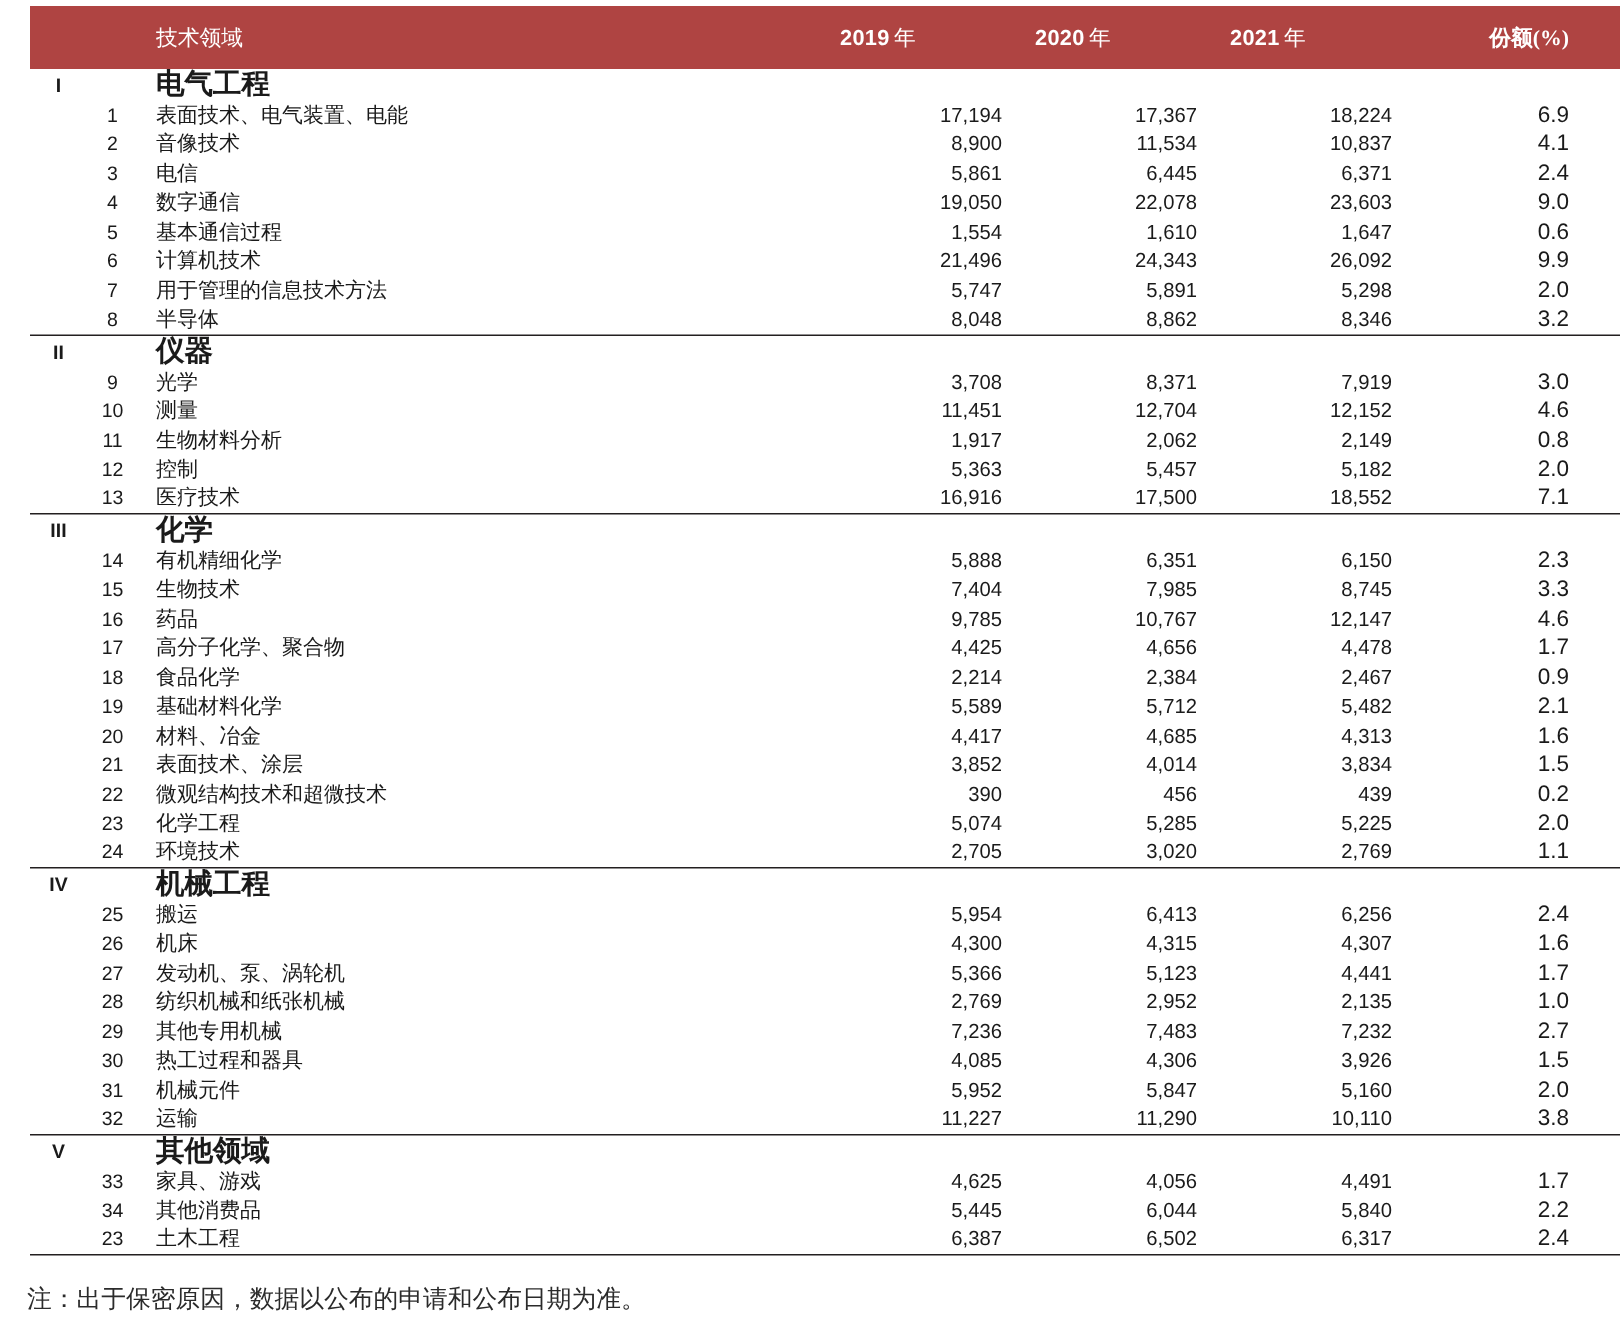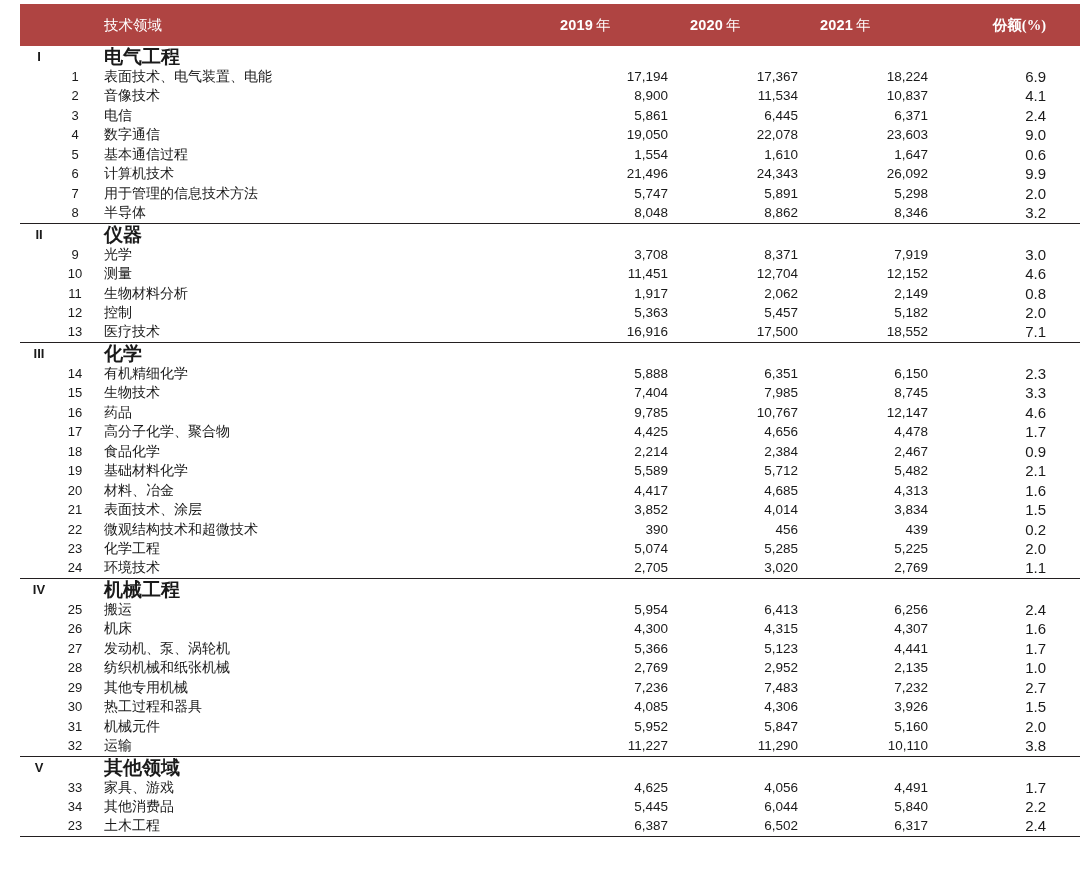--- a/index.html
+++ b/index.html
@@ -553,14 +553,15 @@
             <td class="val">6,387</td>
             <td class="val">6,502</td>
             <td class="val">6,317</td>
             <td class="share">2.4</td>
             <td class="growth">-2.8</td>
           </tr>
         </tbody>
     </table>
   </div>
 
+  <div class="footnote">注：出于保密原因，数据以公布的申请和公布日期为准。</div>
 
 </div>
 
 </body></html>

